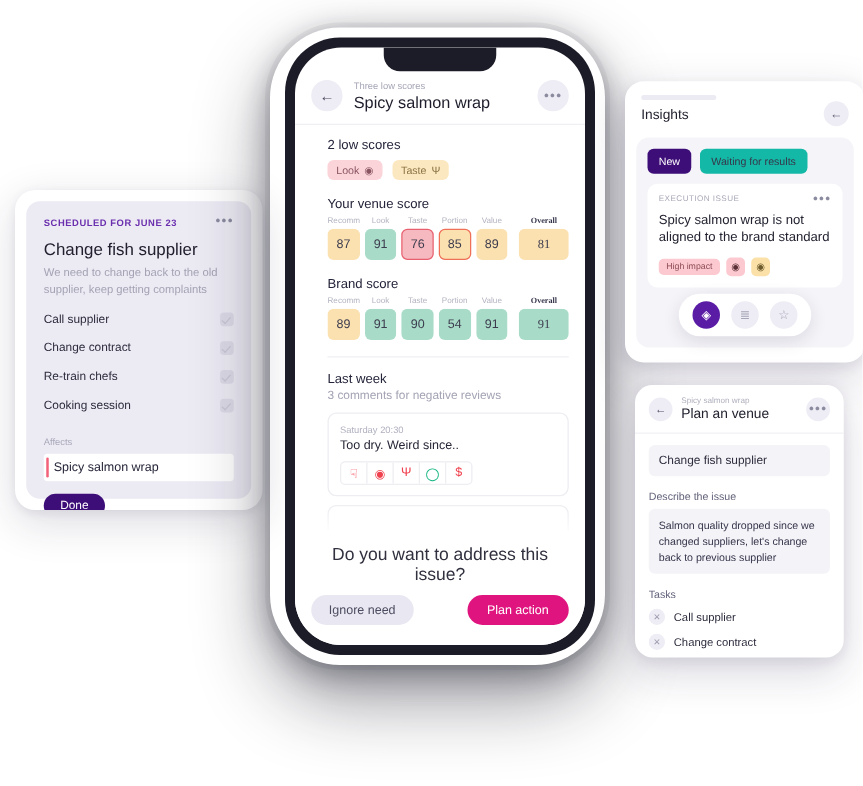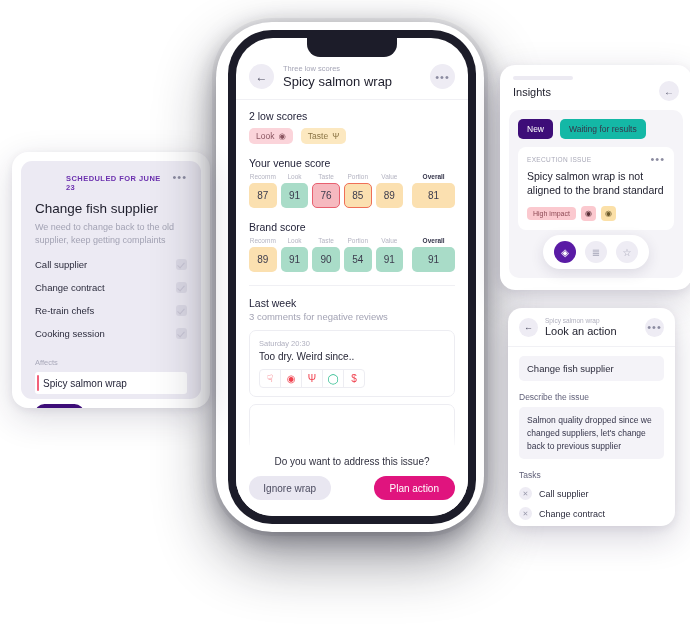--- a/index.html
+++ b/index.html
@@ -24,21 +24,21 @@
     box-shadow:0 10px 34px rgba(40,30,70,.16),0 2px 8px rgba(40,30,70,.08);
     overflow:hidden;
   }
   #task-card .inner{
     position:absolute;left:9px;top:9px;right:9px;bottom:9px;
     background:#eceaf3;border-radius:11px;padding:13px 14px 0 14px;
     box-sizing:border-box;
   }
   .sched-row{display:flex;justify-content:space-between;align-items:flex-start;}
   .sched{
-    color:#6a2fae;font-size:7.5px;font-weight:bold;letter-spacing:.45px;margin-left:31px;
+    color:#6a2fae;font-size:7.5px;font-weight:bold;letter-spacing:.45px;
   }
   .task-title{
     font-size:13.5px;color:#20202e;margin-top:9px;font-weight:normal;
   }
   .task-desc{
     font-size:9px;color:#a3a3b4;line-height:1.45;margin-top:5px;
   }
   .todo{
     display:flex;justify-content:space-between;align-items:center;
     margin-top:12px;
@@ -95,33 +95,33 @@
   .back-circle{
     width:25px;height:25px;background:#eeecf4;color:#4a4a5e;font-size:12px;
     flex:0 0 auto;
   }
   .ph-head .mid{flex:1;min-width:0;}
   .eyebrow{font-size:7.5px;color:#a5a5b6;}
   .ph-title{font-size:13px;color:#1d1d2b;margin-top:1px;}
   .more-circle{
     width:25px;height:25px;background:#eeecf4;flex:0 0 auto;
   }
-  .ph-body{padding:10px 13px 0 13px;}
+  .ph-body{padding:10px 13px 0 26px;}
   .sec-h{font-size:10.5px;color:#24243a;}
   .chips{display:flex;gap:8px;margin-top:6px;}
   .chip{
     border-radius:5px;padding:3px 7px;font-size:8.5px;display:flex;
     align-items:center;gap:4px;
   }
   .chip.pink{background:#fbd4da;color:#8a5560;}
   .chip.amber{background:#fce8c0;color:#8a7444;}
   .sec-h2{font-size:10.5px;color:#24243a;margin-top:13px;}
   .score-row{display:flex;gap:4px;margin-top:4px;align-items:flex-end;}
   .score-col{flex:1;min-width:0;}
-  .score-col.overall{flex:1.55;margin-left:5px;}
+  .score-col.overall{flex:1.55;margin-left:5px;font-family:Liberation Serif, serif;}
   .score-lbl{
     font-size:6.5px;color:#b4b4c2;text-align:center;margin-bottom:3px;
     white-space:nowrap;overflow:hidden;
   }
   .score-col.overall .score-lbl{color:#34344a;font-weight:bold;}
   .cell{
     height:25px;border-radius:5px;display:flex;align-items:center;
     justify-content:center;font-size:10px;color:#3c3c4e;
     border:1.2px solid transparent;box-sizing:border-box;
   }
@@ -147,21 +147,21 @@
   }
   .rv-icons span:last-child{border-right:none;}
   .rv-icons span.green{color:#17b583;}
   .review.ghost{margin-top:7px;height:40px;}
   .ph-action{
     position:absolute;left:0;right:0;bottom:0;background:#fff;
     border-top-left-radius:16px;border-top-right-radius:16px;
     padding:11px 13px 16px 13px;box-sizing:border-box;
     box-shadow:0 -7px 16px rgba(255,255,255,.98);
   }
-  .ask{font-size:10px;color:#30303f;text-align:center;}
+  .ask{font-size:14px;color:#30303f;text-align:center;}
   .btn-row{display:flex;gap:8px;margin-top:9px;}
   .btn{
     flex:1;height:24px;border-radius:12px;font-size:10px;border:none;
     display:flex;align-items:center;justify-content:center;cursor:pointer;
   }
   .btn.ghost{background:#e9e7f1;color:#4c4c60;}
   .btn.primary{background:#e0147e;color:#ffffff;margin-left:35px;}
 
   
   #insights{
@@ -384,21 +384,21 @@
             <span class="green">◯</span>
             <span>$</span>
           </div>
         </div>
         <div class="review ghost"></div>
       </div>
 
       <div class="ph-action">
         <div class="ask">Do you want to address this issue?</div>
         <div class="btn-row">
-          <button class="btn ghost">Ignore wrap</button>
+          <button class="btn ghost">Ignore need</button>
           <button class="btn primary">Plan action</button>
         </div>
       </div>
     </div>
   </div>
 
   <div id="insights">
     <div class="ins-head">
       <div>
         <div class="ins-bar"></div>
@@ -431,21 +431,21 @@
         <div class="round-btn nb off">☆</div>
       </div>
     </div>
   </div>
 
   <div id="plan">
     <div class="pl-head">
       <div class="round-btn pl-back">←</div>
       <div class="pl-mid">
         <div class="pl-eyebrow">Spicy salmon wrap</div>
-        <div class="pl-title">Look an action</div>
+        <div class="pl-title">Plan an venue</div>
       </div>
       <div class="round-btn pl-more">
         <span class="dots">•••</span>
       </div>
     </div>
     <div class="pl-body">
       <div class="pl-field">Change fish supplier</div>
       <div class="pl-lbl">Describe the issue</div>
       <div class="pl-area">Salmon quality dropped since we changed suppliers, let's change back to previous supplier</div>
       <div class="pl-tasks-h">Tasks</div>

